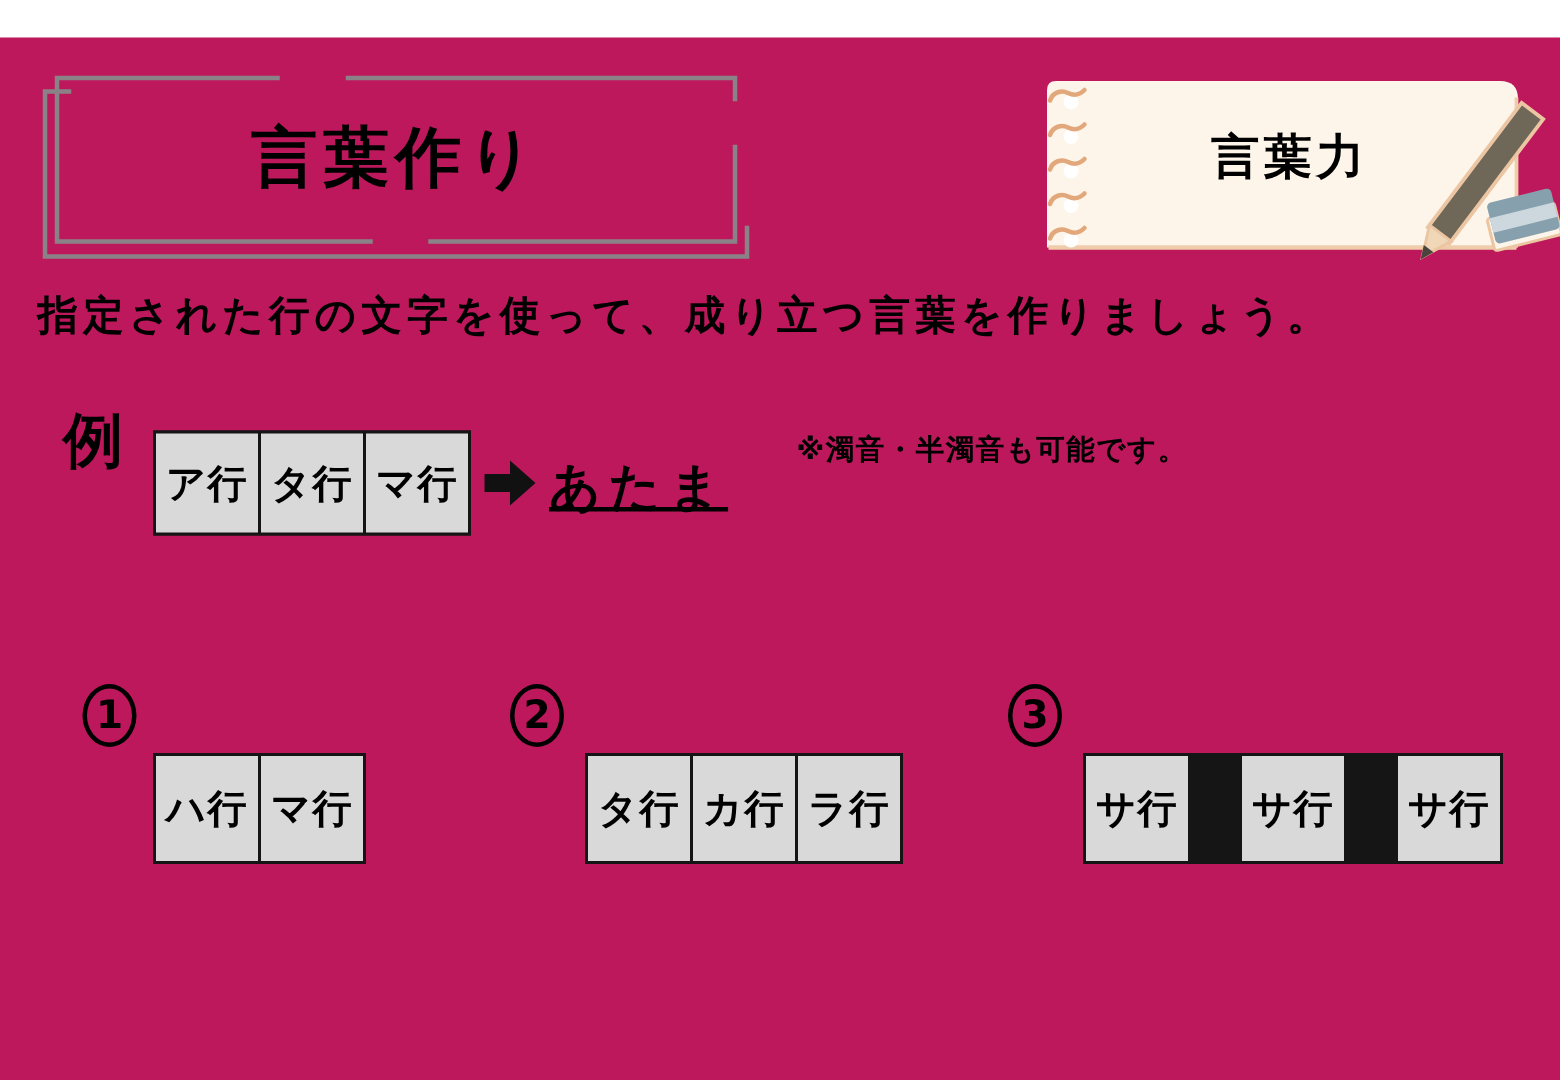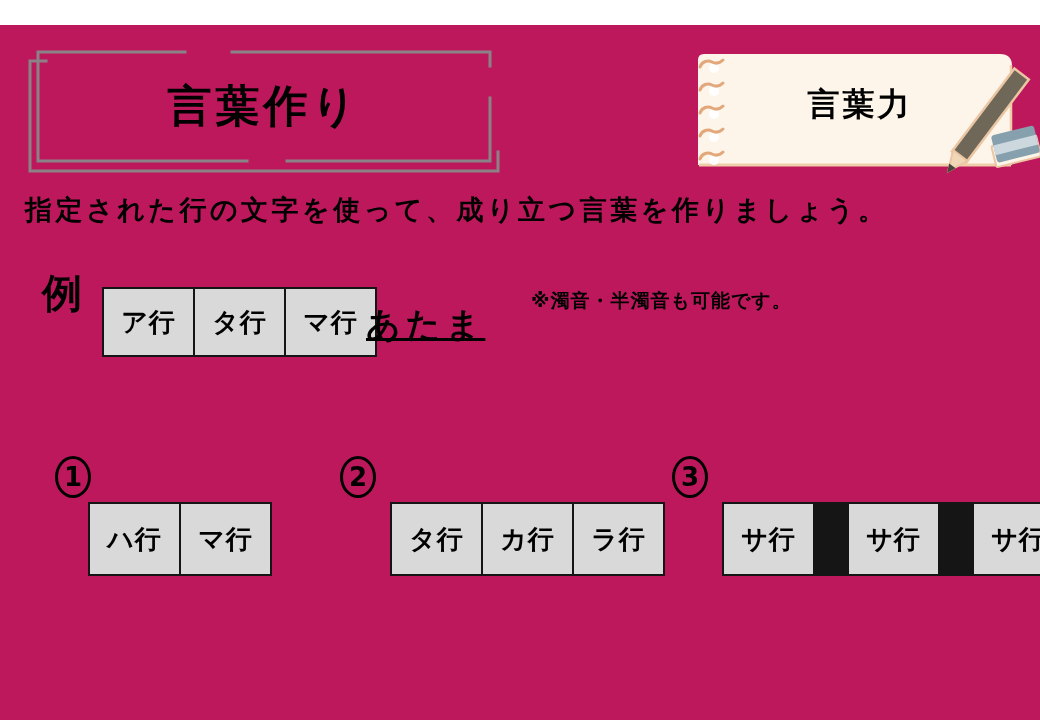--- a/index.html
+++ b/index.html
@@ -33,21 +33,21 @@
   .answer{
     left:366px;top:277px;font-size:34px;letter-spacing:5px;white-space:nowrap;text-decoration:underline;
   }
   .notes{
     left:531px;top:257px;font-size:19px;line-height:36px;letter-spacing:1px;white-space:nowrap;
   }
   .kana-table{
     display:flex;border:2px solid #151515;background:#151515;gap:2px;
   }
   .kana-table .cell{
-    width:89px;display:flex;align-items:center;justify-content:center;
+    width:68px;display:flex;align-items:center;justify-content:center;
     background:#d9d9d9;font-size:26px;letter-spacing:1px;
   }
   .ex-table .cell{height:66px;}
   .pb-table .cell{height:70px;}
   .circled{
     width:30px;height:36px;border:3px solid #000;border-radius:50%;
     display:flex;align-items:center;justify-content:center;
     font-size:26px;line-height:1;
   }
 </style>
@@ -129,21 +129,21 @@
 
   <div class="abs answer">あたま</div>
 
   <div class="abs notes">
     <div>※濁音・半濁音も可能です。</div>
   </div>
 
   <div class="abs circled" style="left:55px;top:431px;">
     <span>1</span>
   </div>
-  <div class="abs kana-table pb-table" style="left:88px;top:477px;">
+  <div class="abs kana-table pb-table" style="left:102px;top:477px;">
     <div class="cell">ハ行</div>
     <div class="cell">マ行</div>
   </div>
 
   <div class="abs circled" style="left:340px;top:431px;">
     <span>2</span>
   </div>
   <div class="abs kana-table pb-table" style="left:390px;top:477px;">
     <div class="cell">タ行</div>
     <div class="cell">カ行</div>

